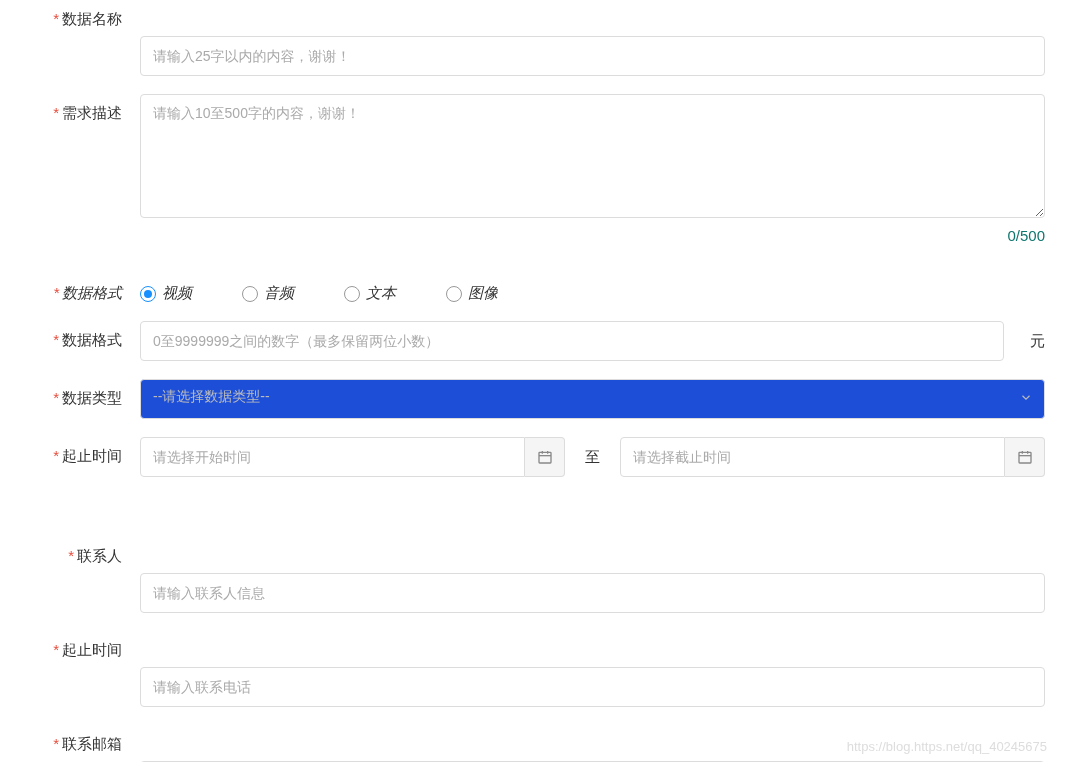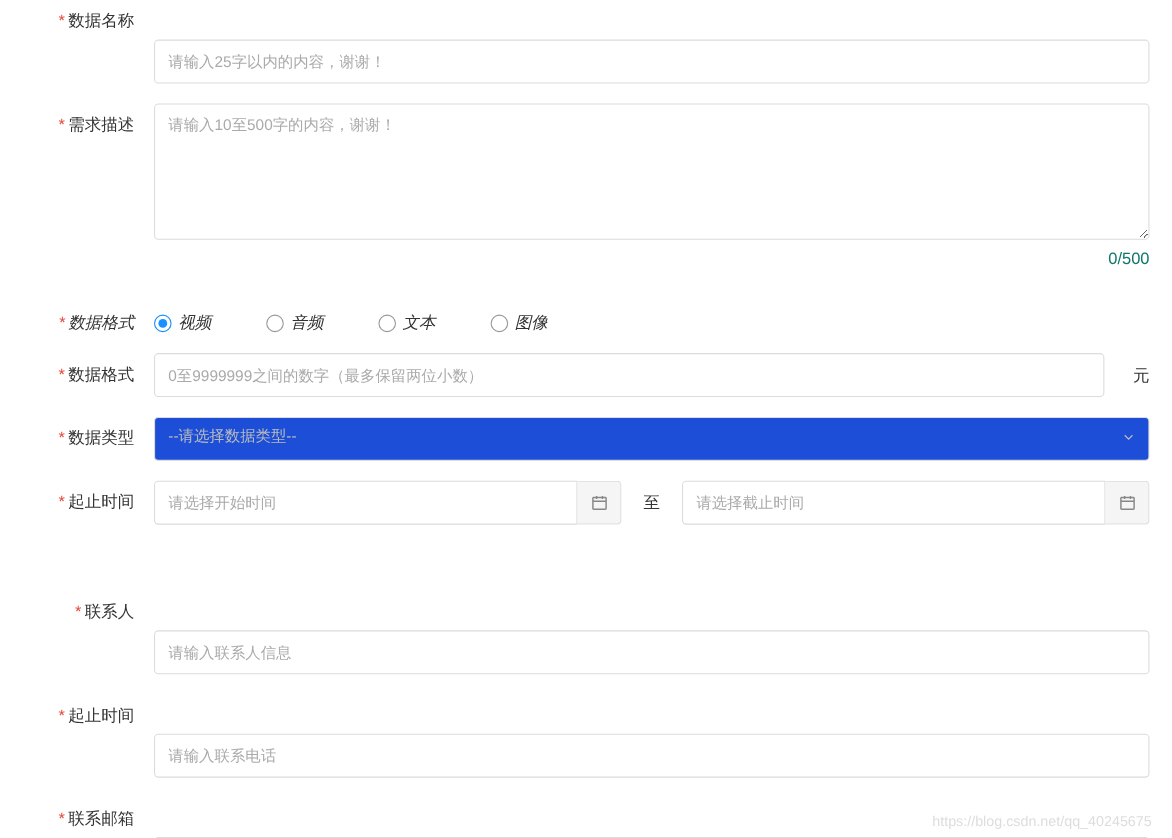--- a/index.html
+++ b/index.html
@@ -355,13 +355,13 @@
     <div class="form-label">
       <span class="required">*</span><span>联系邮箱</span>
     </div>
     <div class="form-control-wrap">
       <input type="text" class="form-input" placeholder="请输入联系邮箱" style="">
     </div>
   </div>
 
 </div>
 
-<div class="watermark">https://blog.csdn.net/qq_40245675</div>
+<div class="watermark">https://blog.https.net/qq_40245675</div>
 
 </body></html>

